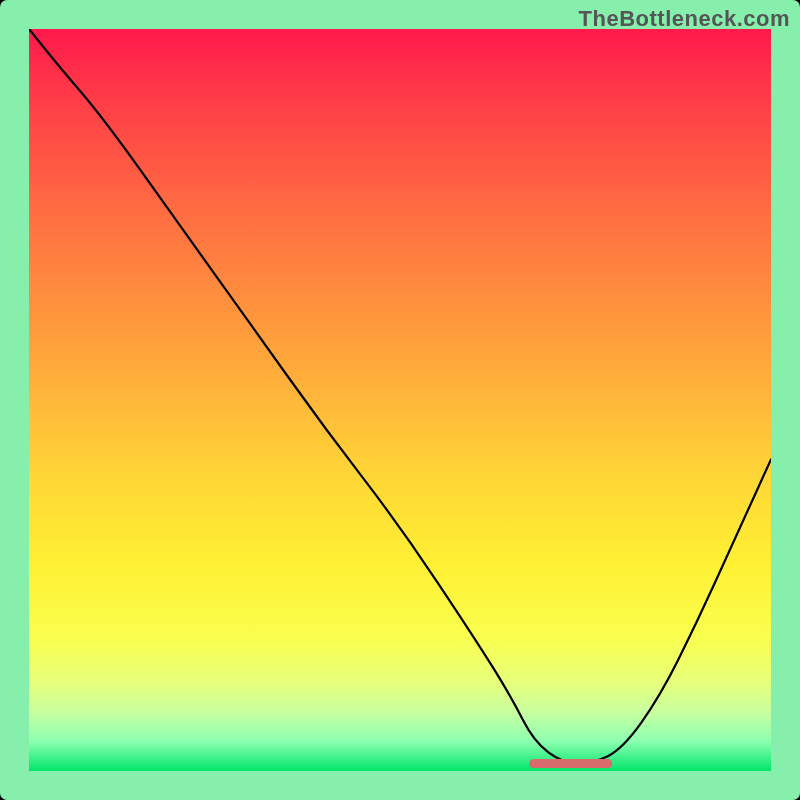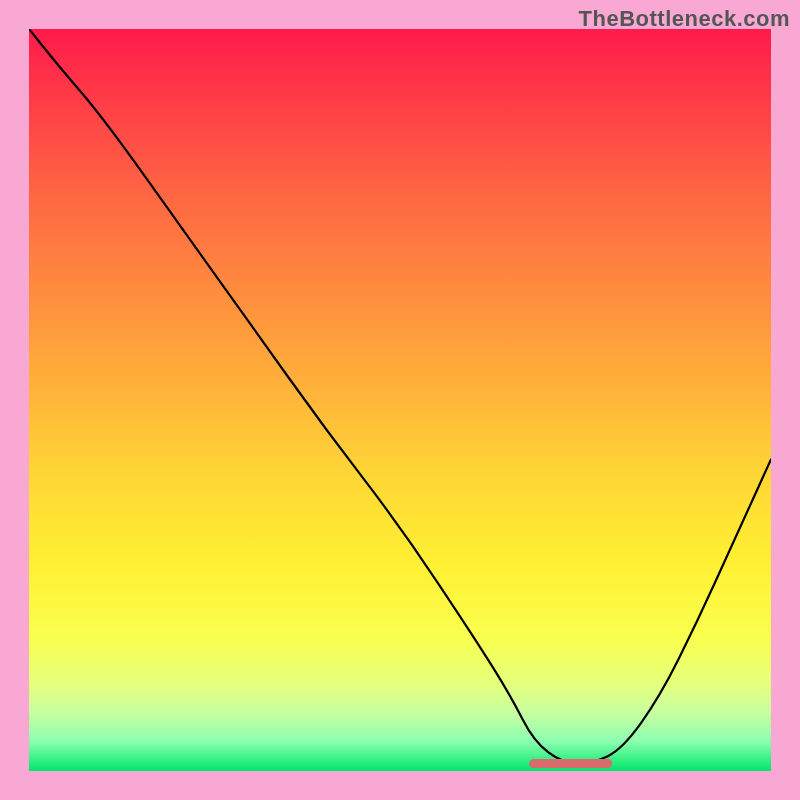--- a/index.html
+++ b/index.html
@@ -8,21 +8,22 @@
     width: 800px;
     height: 800px;
     background: #000;
     font-family: Arial, Helvetica, sans-serif;
     overflow: hidden;
   }
   .frame {
     position: relative;
     width: 800px;
     height: 800px;
-    background: #f9a8d4;
+    background: #86efac;
+    border-radius: 7px;
   }
   .watermark {
     position: absolute;
     top: 6px;
     right: 10px;
     color: #555;
     font-size: 22px;
     font-weight: bold;
     letter-spacing: 0.5px;
     z-index: 5;

